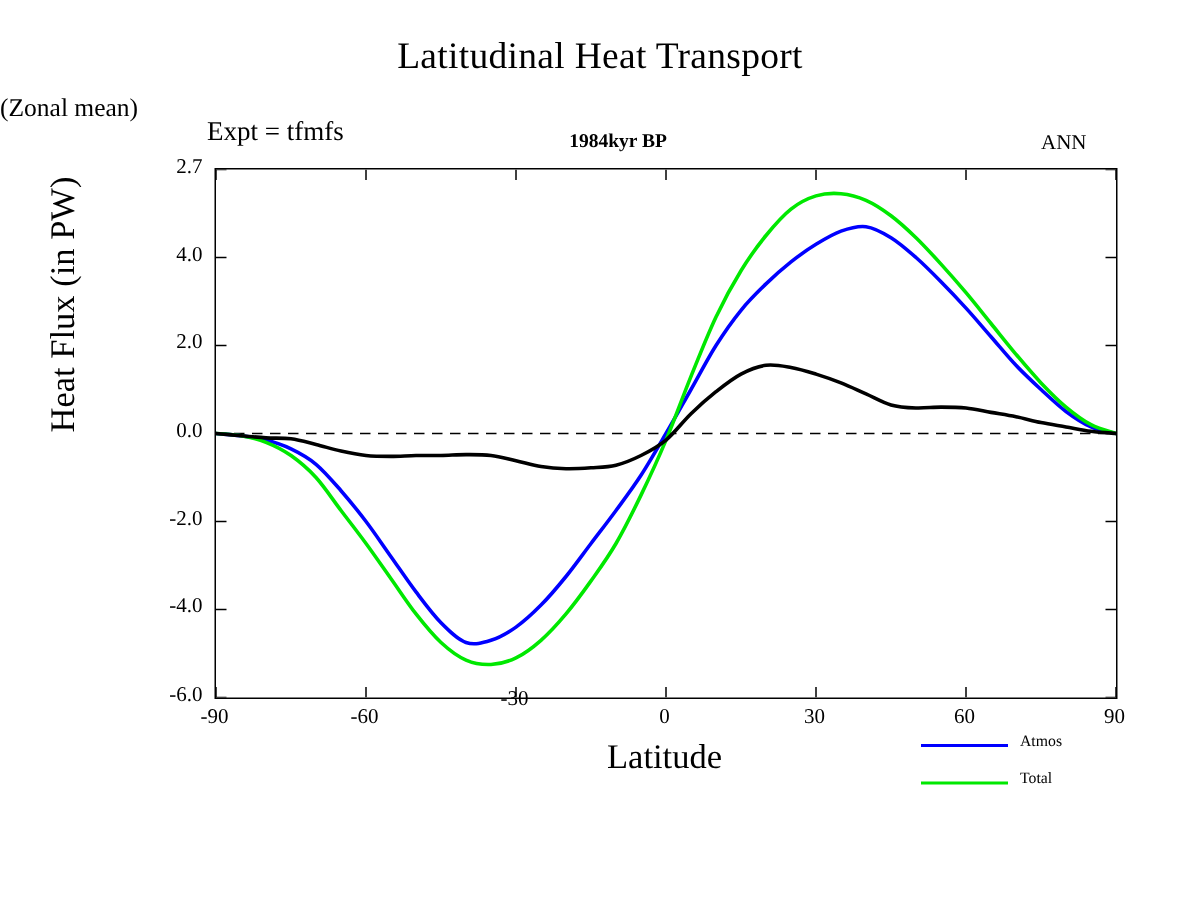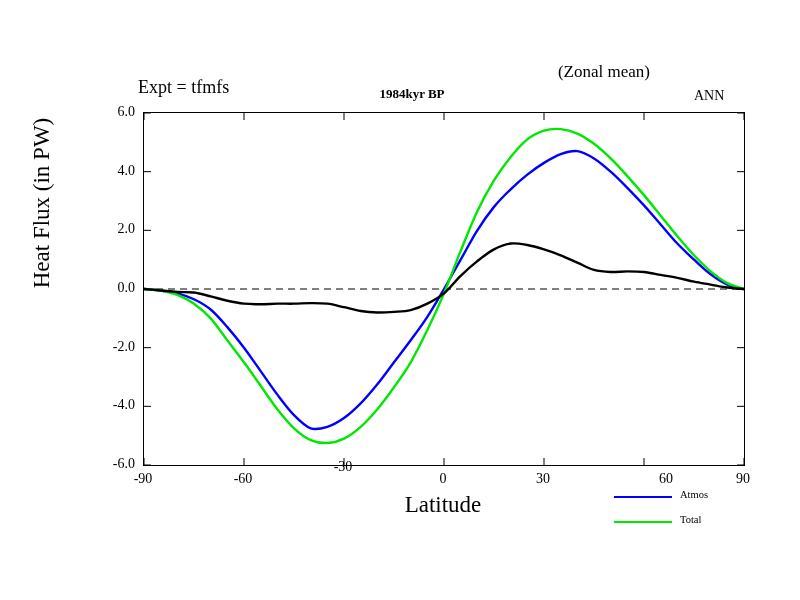--- a/index.html
+++ b/index.html
@@ -27,21 +27,21 @@
     left: 0; top: 24px;
     width: 800px;
     text-align: center;
     font-size: 25px;
     letter-spacing: 0.2px;
   }
   .title-sub {
     position: absolute;
     left: 0; top: 62px;
     width: 650px;
-    text-align: right;
+    text-align: left;
     font-size: 17px;
   }
   .title-epoch {
     position: absolute;
     left: 12px; top: 86px;
     width: 800px;
     text-align: center;
     font-size: 13px;
     font-weight: bold;
   }
@@ -127,20 +127,21 @@
     left: 66px;
     top: 3px;
     font-size: 10.5px;
   }
 </style>
 </head>
 <body>
 
 <div id="root">
 
+  <div class="title-main">Latitudinal Heat Transport</div>
   <div class="title-sub">(Zonal mean)</div>
   <div class="title-epoch">1984kyr BP</div>
   <div class="label-expt">Expt = tfmfs</div>
   <div class="label-season">ANN</div>
 
   <div class="ylabel">Heat Flux (in PW)</div>
   <div class="xlabel">Latitude</div>
 
   <div id="plot">
     <svg id="plot-svg" width="600" height="352" viewBox="0 0 600 352">
@@ -183,30 +184,30 @@
     </svg>
   </div>
 
   <div id="yticks">
       <div class="ytick" style="left: 79px; top: 457px;">-6.0</div>
       <div class="ytick" style="left: 79px; top: 398.333px;">-4.0</div>
       <div class="ytick" style="left: 79px; top: 339.667px;">-2.0</div>
       <div class="ytick" style="left: 79px; top: 281px;">0.0</div>
       <div class="ytick" style="left: 79px; top: 222.333px;">2.0</div>
       <div class="ytick" style="left: 79px; top: 163.667px;">4.0</div>
-      <div class="ytick" style="left: 79px; top: 105px;">6.0</div>
+      <div class="ytick" style="left: 79px; top: 105px;">2.7</div>
     </div>
 
   <div id="xticks">
       <div class="xtick" style="left: 113px; top: 472px;">-90</div>
       <div class="xtick" style="left: 213px; top: 472px;">-60</div>
       <div class="xtick" style="left: 313px; top: 460px;">-30</div>
       <div class="xtick" style="left: 413px; top: 472px;">0</div>
       <div class="xtick" style="left: 513px; top: 472px;">30</div>
-      <div class="xtick" style="left: 613px; top: 472px; text-align: right;">60</div>
+      <div class="xtick" style="left: 613px; top: 472px;">60</div>
       <div class="xtick" style="left: 713px; top: 472px;">90</div>
     </div>
 
   <div id="legend">
       <div class="legend-row">
         <div class="legend-line" style="background: rgb(0, 0, 255);"></div>
         <div class="legend-text">Atmos</div>
       </div>
       <div class="legend-row">
         <div class="legend-line" style="background: rgb(0, 232, 0);"></div>

